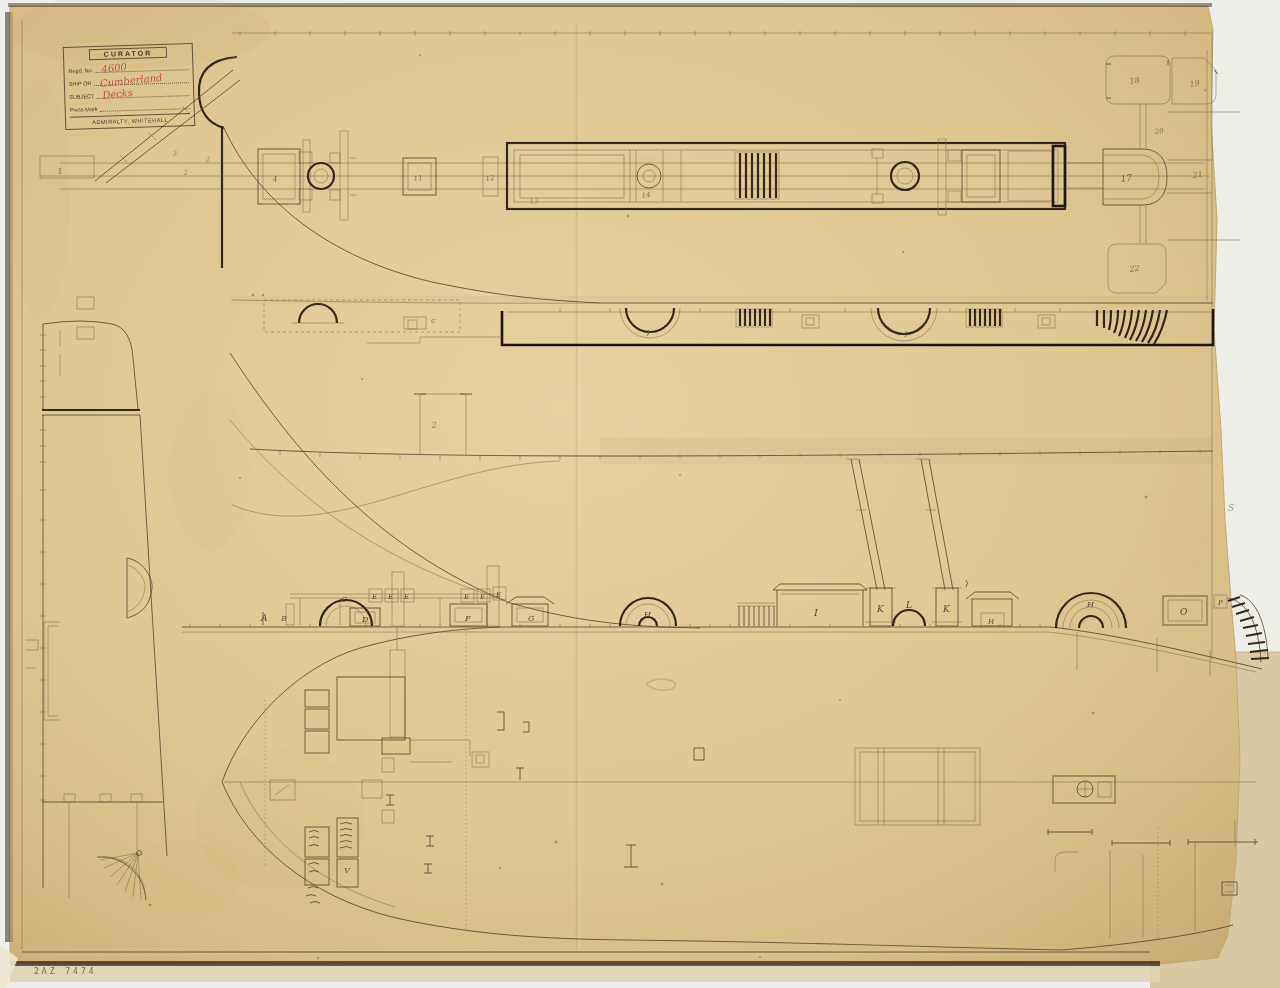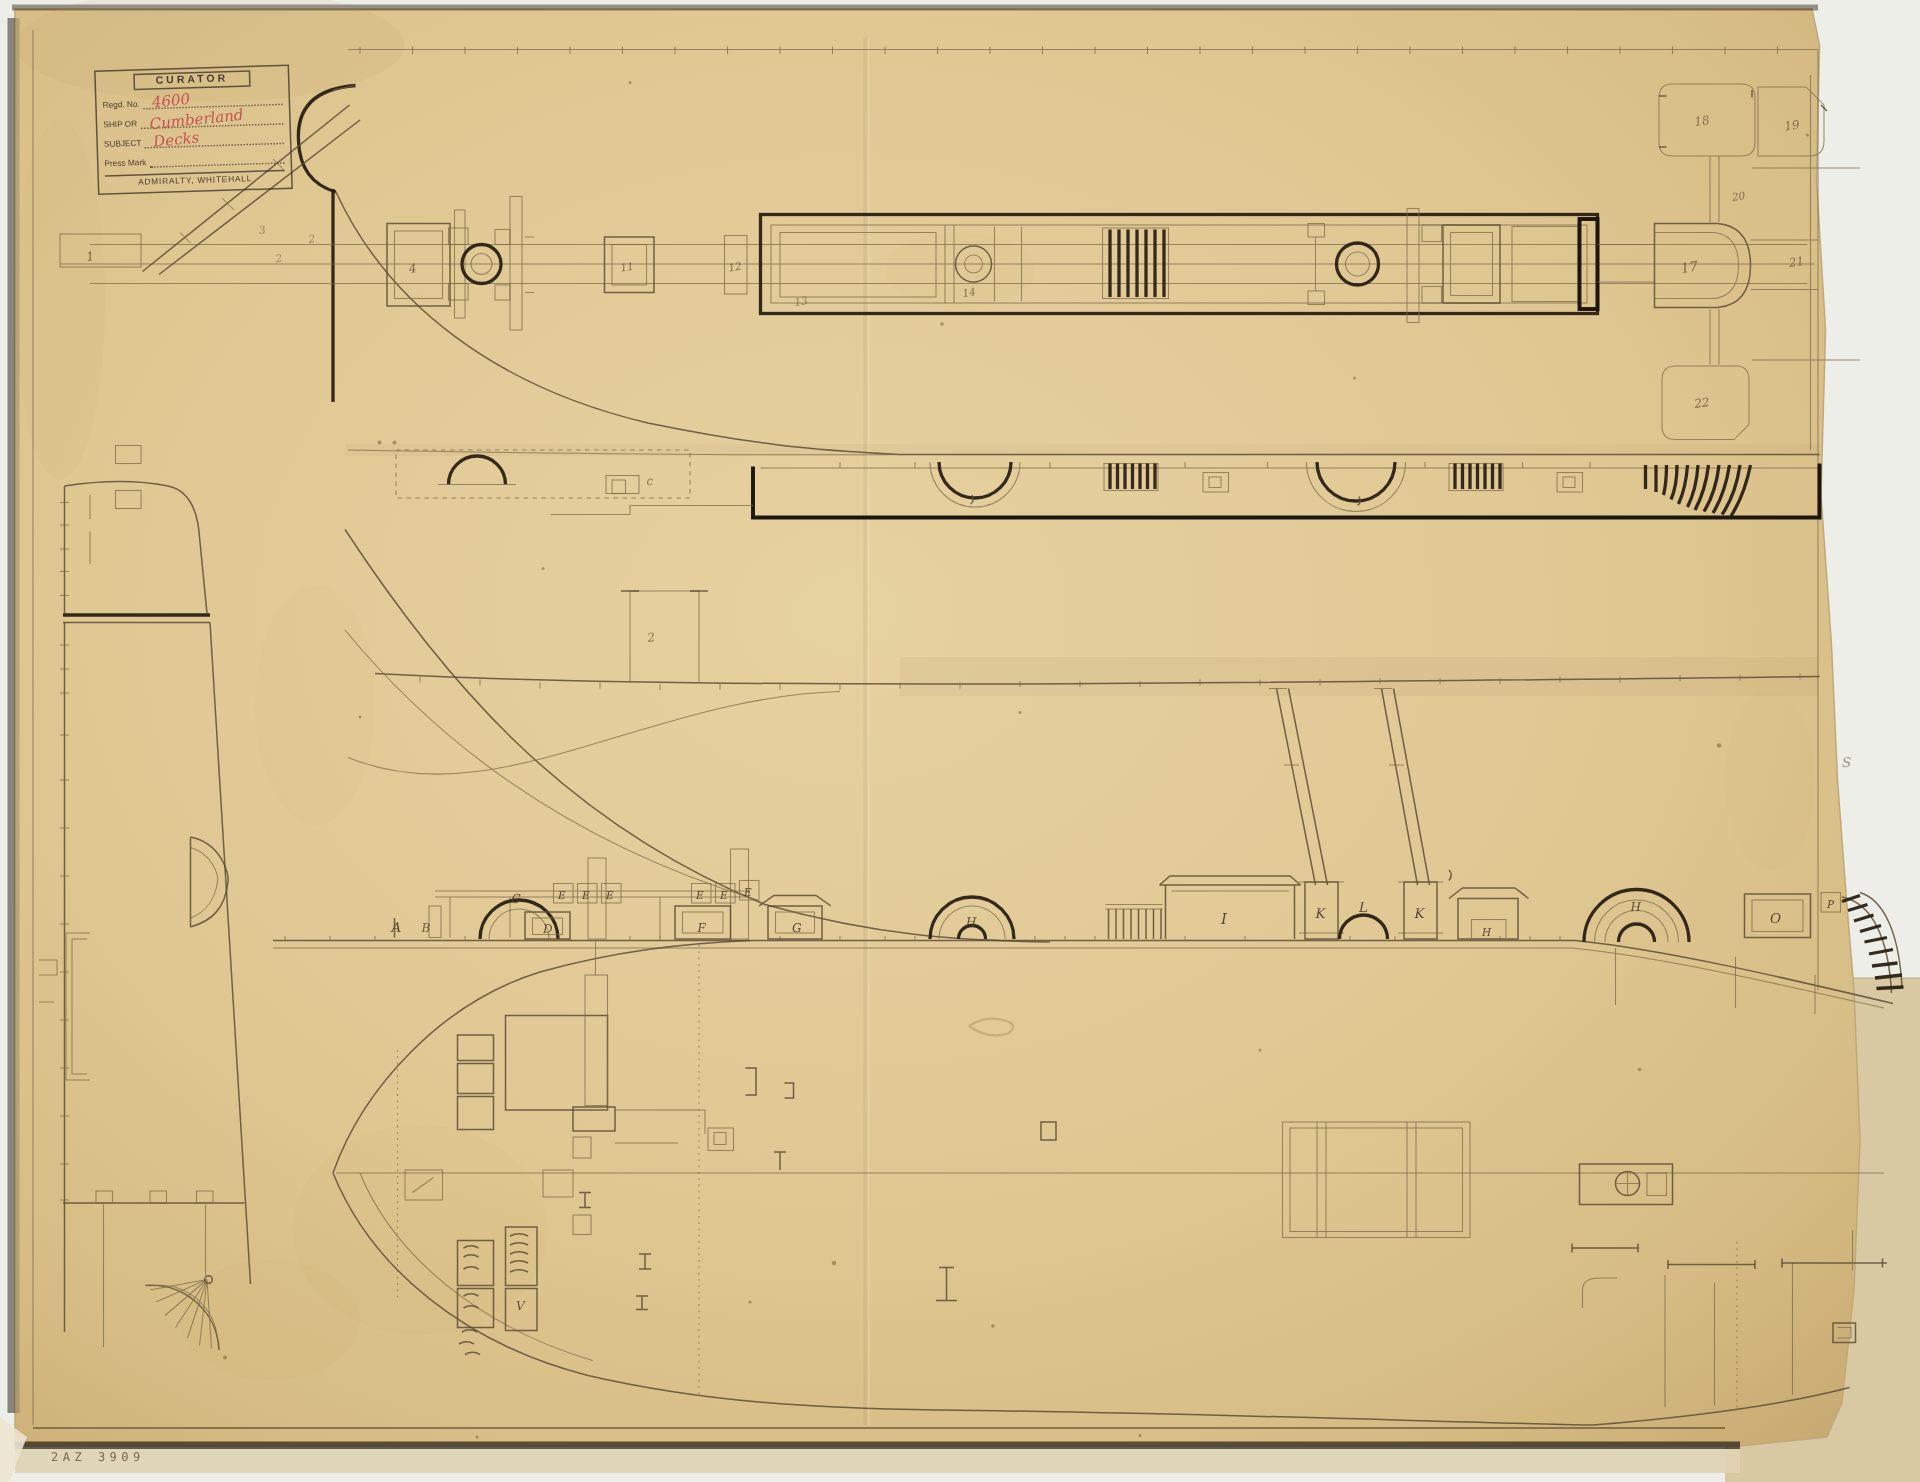--- a/index.html
+++ b/index.html
@@ -394,13 +394,13 @@
     <div class="stamp-row">
       <span class="lab">Press Mark</span>
       <span class="line">
           <span class="stamp-val"></span>
         </span>
     </div>
     <div class="stamp-footer">ADMIRALTY, WHITEHALL</div>
   </div>
 </div>
 
-<div class="archive-mark">2AZ 3909</div>
+<div class="archive-mark">2AZ 7474</div>
 
 </body></html>

